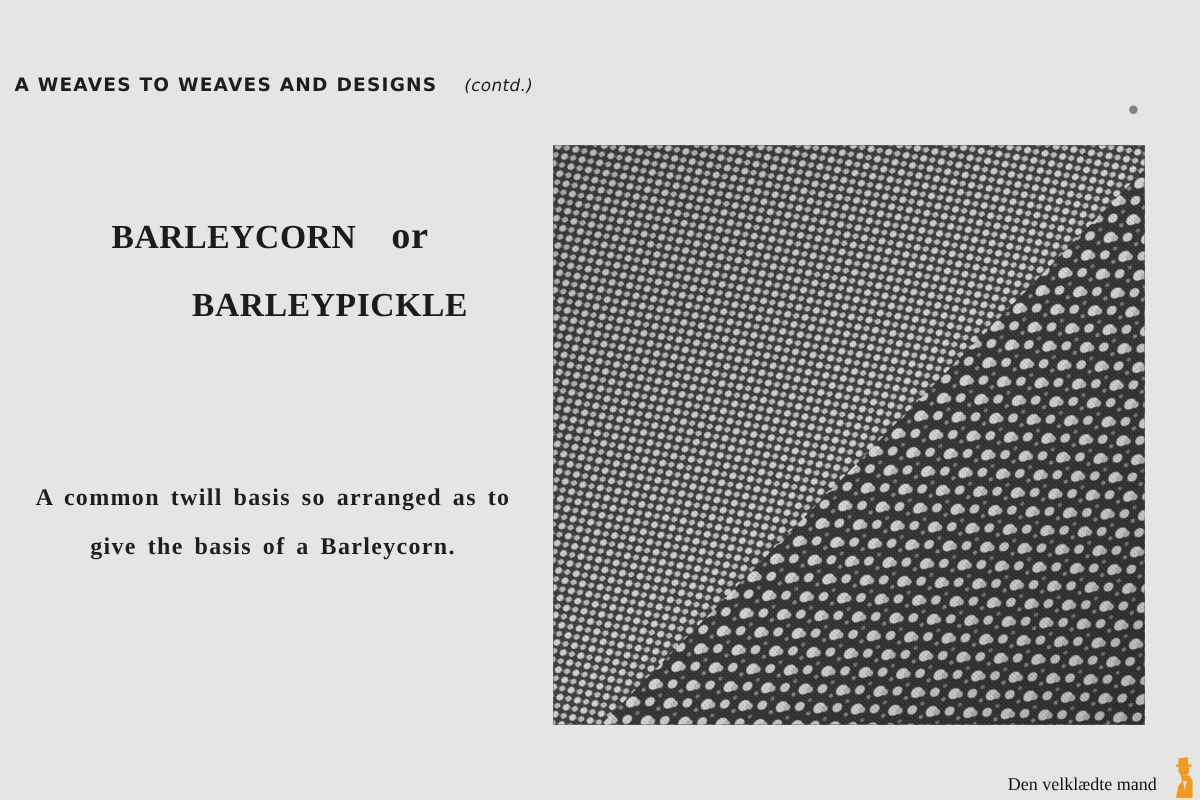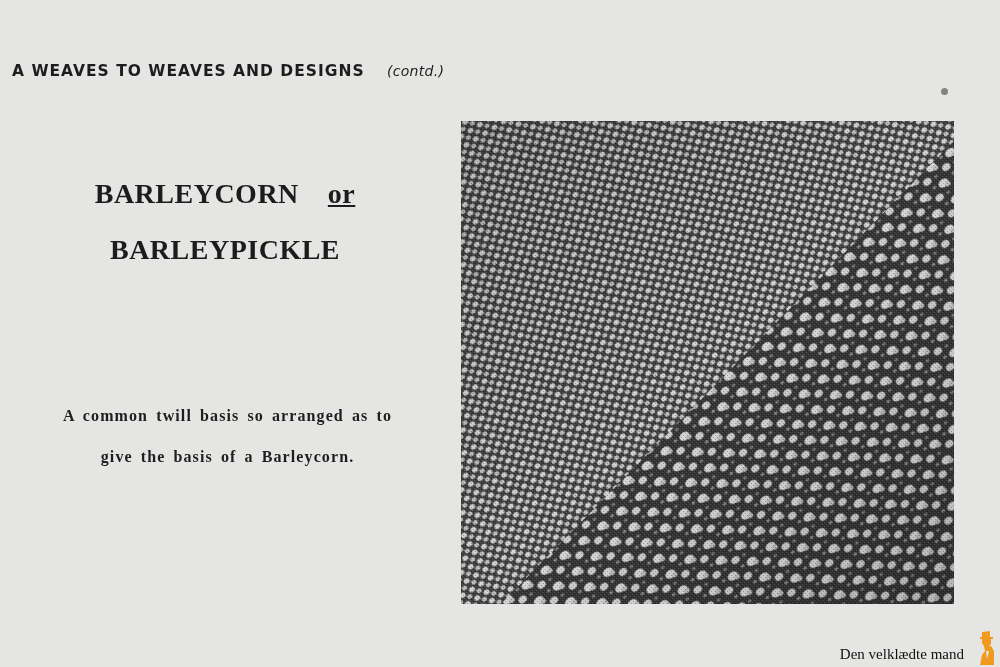--- a/index.html
+++ b/index.html
@@ -45,35 +45,35 @@
       font-size: 28px;
       letter-spacing: 0.5px;
       line-height: 1;
     }
     .title-line {
       display: block;
       white-space: nowrap;
     }
     .title-line + .title-line {
       margin-top: 28px;
+      text-align: right;
     }
     .title-line .or {
-      font-size: 28px;
+      font-size: 32px;
       margin-left: 29px;
-      text-decoration: underline;
     }
     .description {
       position: absolute;
       left: 0px;
       width: 455px;
       top: 395px;
       text-align: center;
       font-family: "Liberation Serif", serif;
       font-weight: bold;
-      font-size: 16px;
+      font-size: 20px;
       letter-spacing: 1.1px;
       word-spacing: 3px;
       line-height: 41px;
       color: #1e1e1e;
     }
     .fabric {
       position: absolute;
       left: 461px;
       top: 121px;
       width: 493px;

